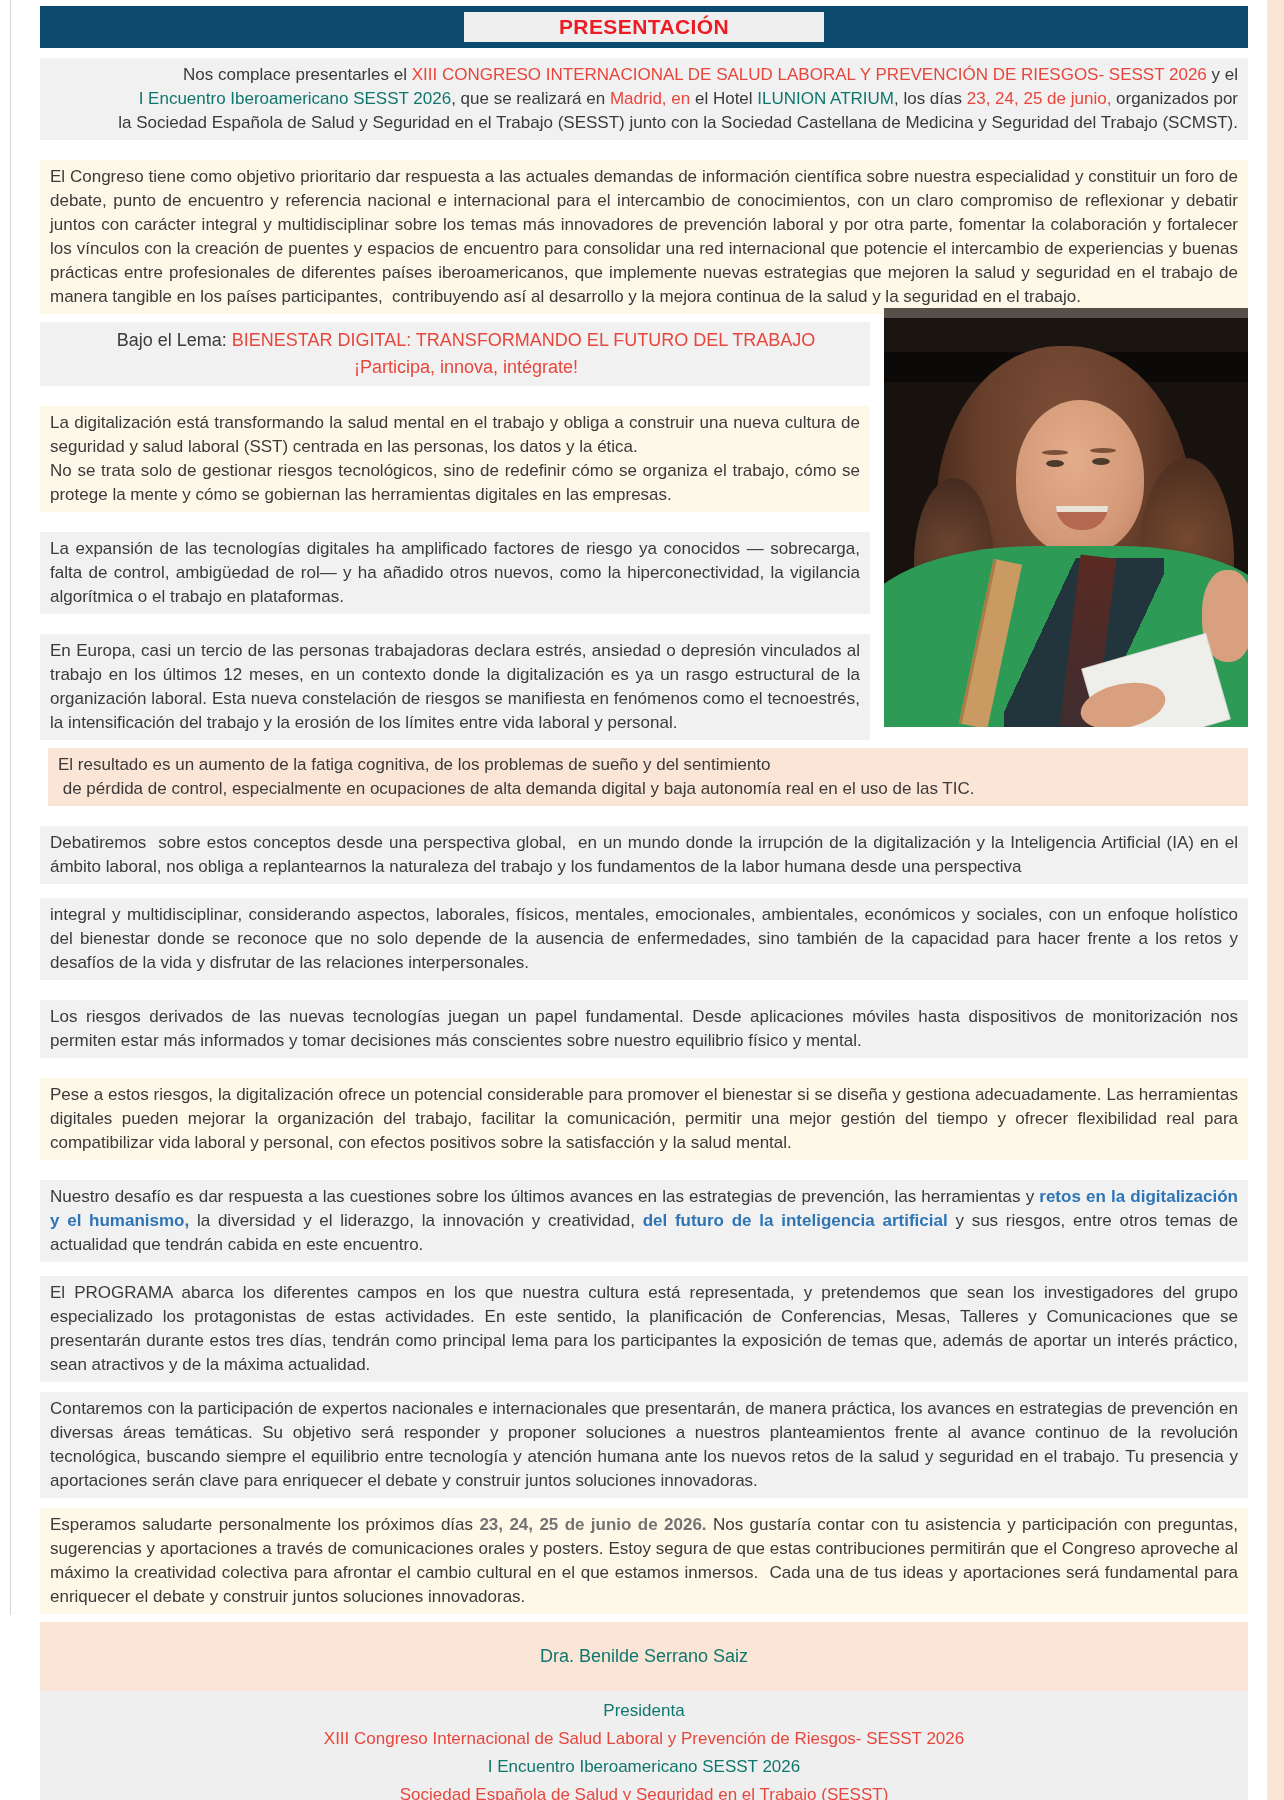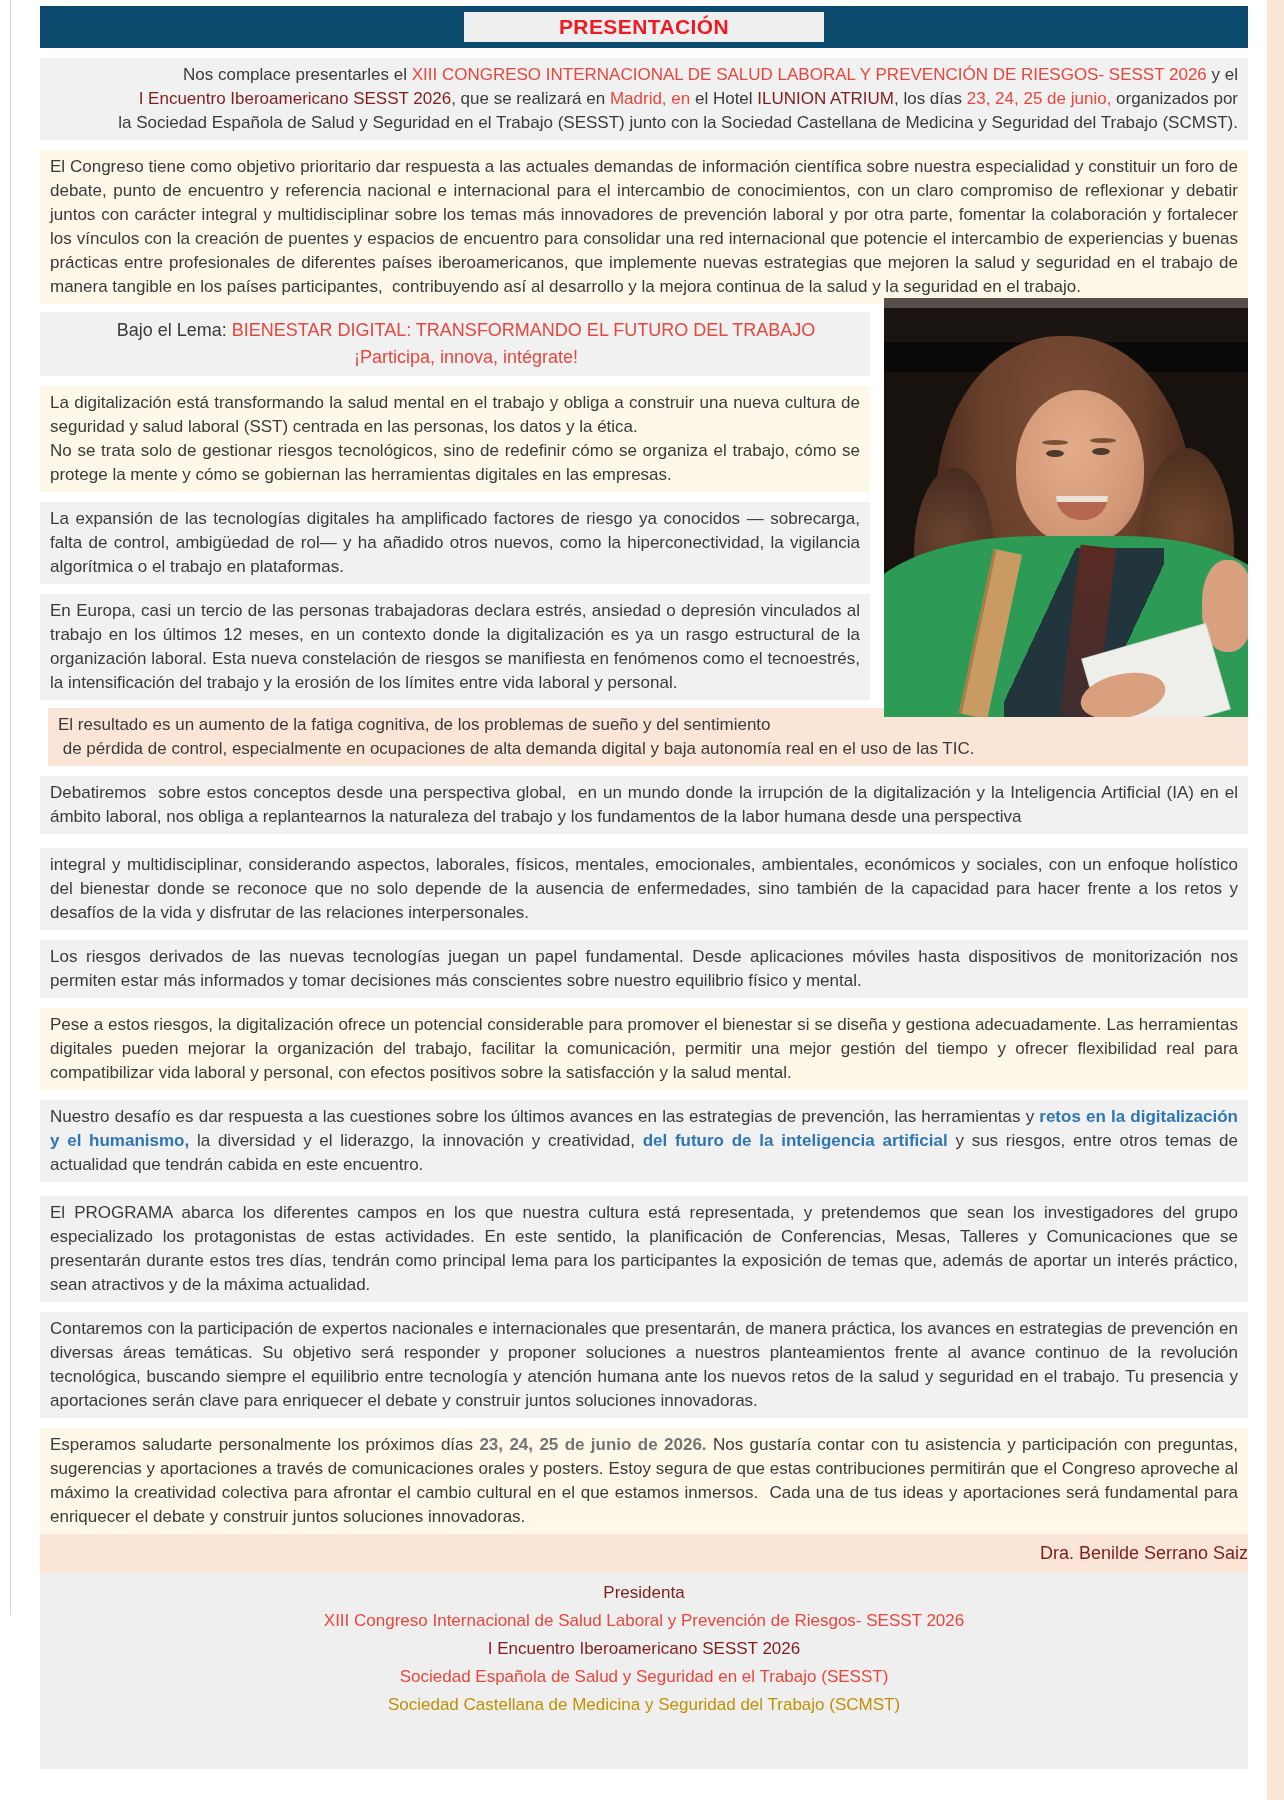--- a/index.html
+++ b/index.html
@@ -21,24 +21,24 @@
   .block {
     margin:0; font-size:17px; line-height:24px; padding:5px 10px;
     white-space:pre-wrap; text-align:justify;
   }
   .noj { text-align:right; }
   .ctr { text-align:center; }
   .bg-gray  { background:#f1f1f1; }
   .bg-cream { background:#fdf8e7; }
   .bg-peach { background:#fbe5d6; }
 
-  .m10 { margin-top:10px; } .m6 { margin-top:10px; } .m8 { margin-top:8px;margin-left:8px; } .m14 { margin-top:14px; }
+  .m10 { margin-top:10px; } .m6 { margin-top:20px; } .m8 { margin-top:8px;margin-left:8px; } .m14 { margin-top:14px; }
 
   span.red      { color:#e8463c; }
-  span.blue     { color:#7f1d1d; }
+  span.blue     { color:#0f766e; }
   span.bluebold { color:#2e75b6; font-weight:bold; }
   span.redbold  { color:#737373; font-weight:bold; }
   span.gold     { color:#bf9000; }
 
   .cols { position:relative; margin-top:8px; }
   .leftcol { width:830px; }
   .lema { font-size:18px; line-height:27px;padding-left:32px; }
 
   
   .photo {
@@ -70,22 +70,22 @@
     background:linear-gradient(#5a2a22,#3f2d2f); }
   .ph-strap { left:92px; top:252px; width:26px; height:168px; transform:rotate(12deg);
     background:#c99b62; border-left:3px solid #a97c48; }
   .ph-hand-up { left:318px; top:262px; width:52px; height:92px; border-radius:45%;
     background:#d8a07e; }
   .ph-paper { left:208px; top:342px; width:128px; height:88px; transform:rotate(-16deg);
     background:#eeeeea; box-shadow:0 0 0 1px #d8d8d2; }
   .ph-hand { left:196px; top:376px; width:86px; height:44px; border-radius:50%;
     transform:rotate(-12deg); background:#d8a07e; }
 
-  .sig-band { background:#fbe5d6; text-align:right;
-    font-size:18px; padding:9px 0; }
+  .sig-band { margin-top:8px; background:#fbe5d6; text-align:center;
+    font-size:18px; padding:24px 0; }
   .sig-block { background:#f0eff0; text-align:center; font-size:17px;
     line-height:28px; padding:6px 0 50px; white-space:pre-wrap; }
 </style>
 </head>
 <body>
 
 <div class="page">
   <div class="left-rule"></div>
   <div class="right-strip"></div>
 

